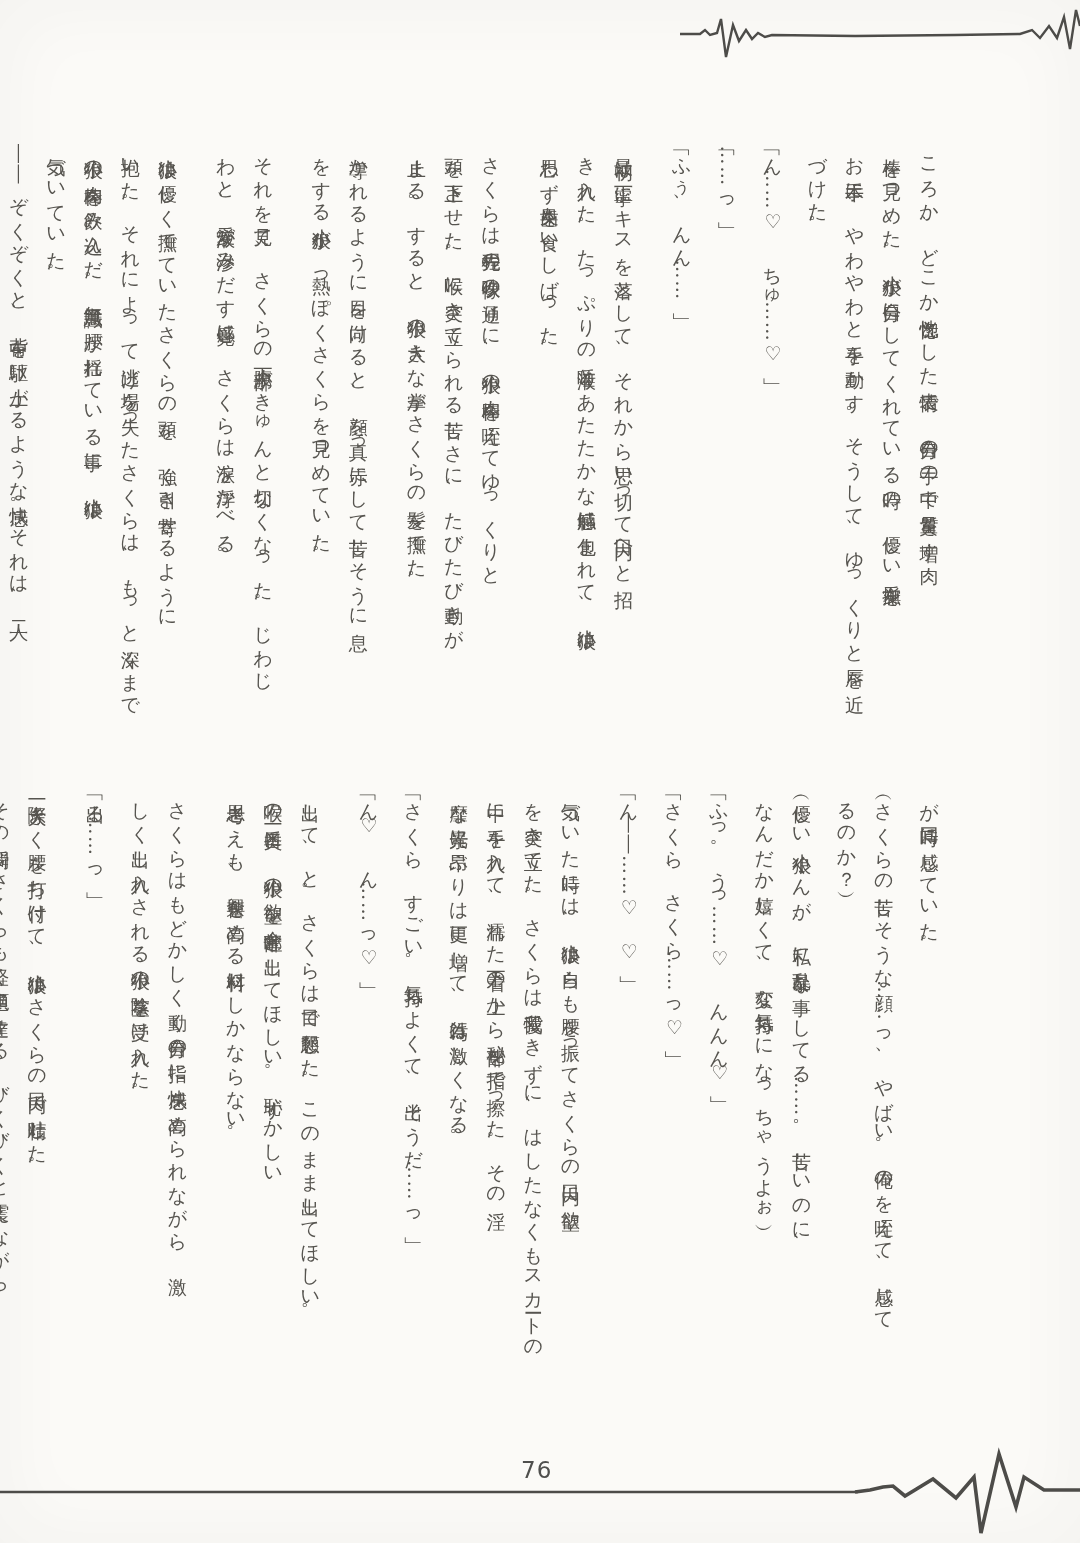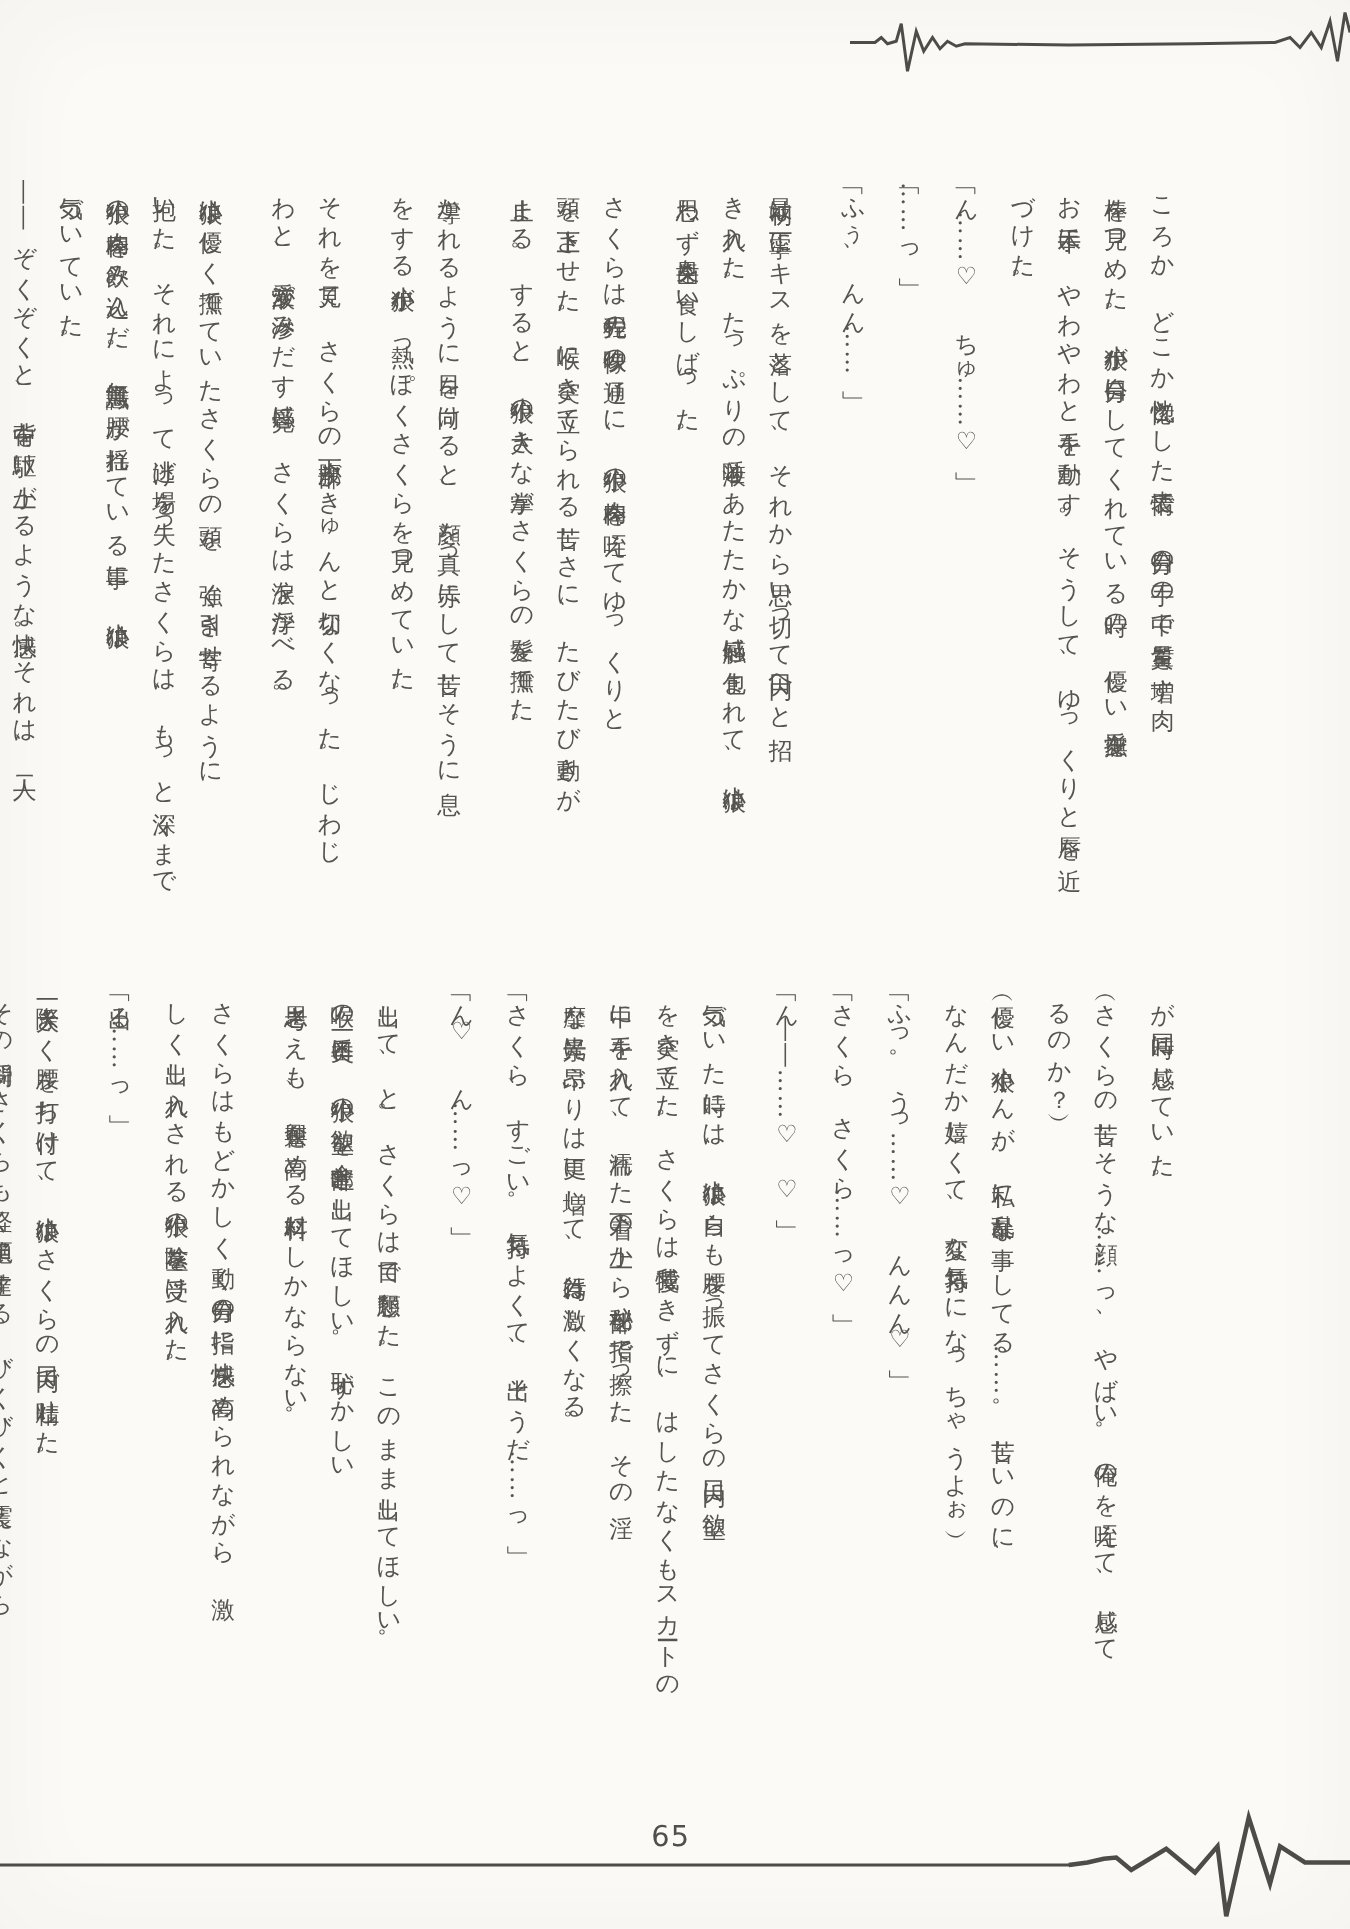--- a/index.html
+++ b/index.html
@@ -91,21 +91,21 @@
       <div class="tcol ind">出して、と。さくらは目で懇願した。このまま出してほしい。</div>
       <div class="tcol">喉の一番奥に、小狼の欲望を全部吐き出してほしい。恥ずかしい</div>
       <div class="tcol">思考さえも、興奮を高める材料にしかならない。</div>
       <div class="tcol ind">さくらはもどかしく動く自分の指に快感を高められながら、激</div>
       <div class="tcol">しく出し入れされる小狼の陰茎を受け入れた。</div>
       <div class="tcol dlg">「出る……っ」</div>
       <div class="tcol ind">一際大きく腰を打ち付けて、小狼はさくらの口内で吐精した。</div>
       <div class="tcol">その瞬間、さくらも軽く絶頂に達する。びくびくと震えながら、</div>
     </div>
 
-  <div class="pagenum">65</div>
+  <div class="pagenum">76</div>
 
   <svg class="ekg" style="left:0;top:1430px;width:1080px;height:113px" viewBox="0 0 1080 113">
     <polyline stroke-width="2.4" points="0,62 858,62"></polyline>
     <polyline stroke-width="3.6" points="
       855,62 870,60 883,57 893,56 905,66 933,49 956,68 974,47 981,103
       999,24 1016,77 1024,47 1044,60 1080,60"></polyline>
   </svg>
 
 </div>
 

